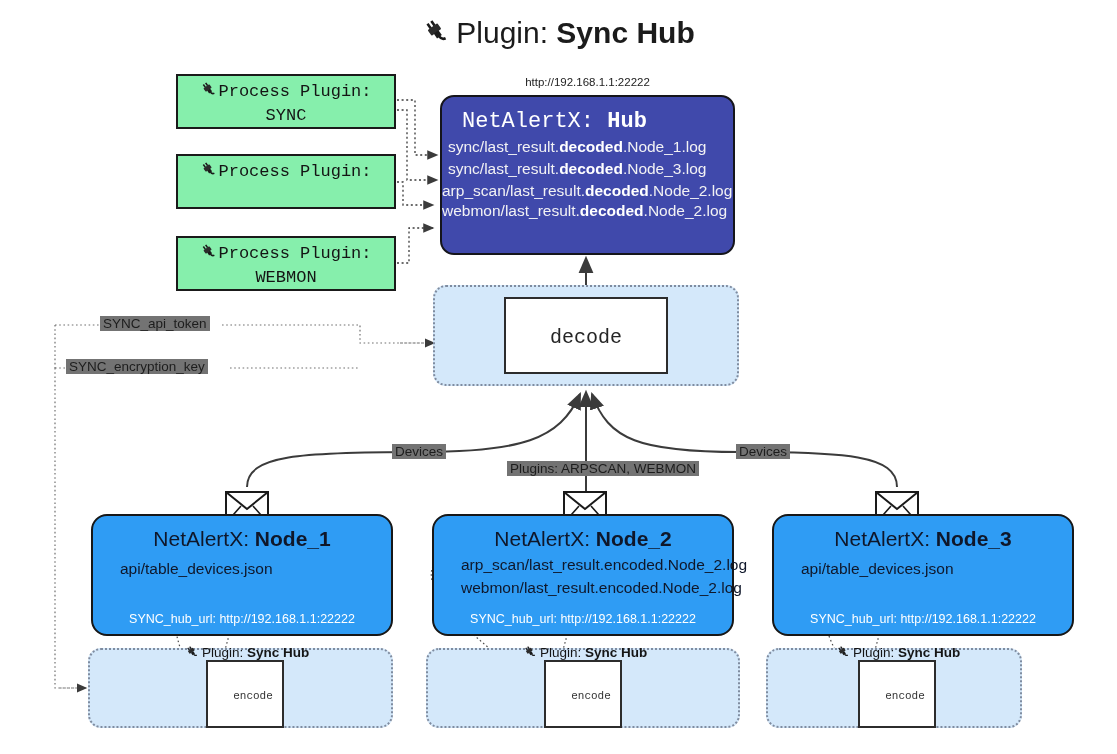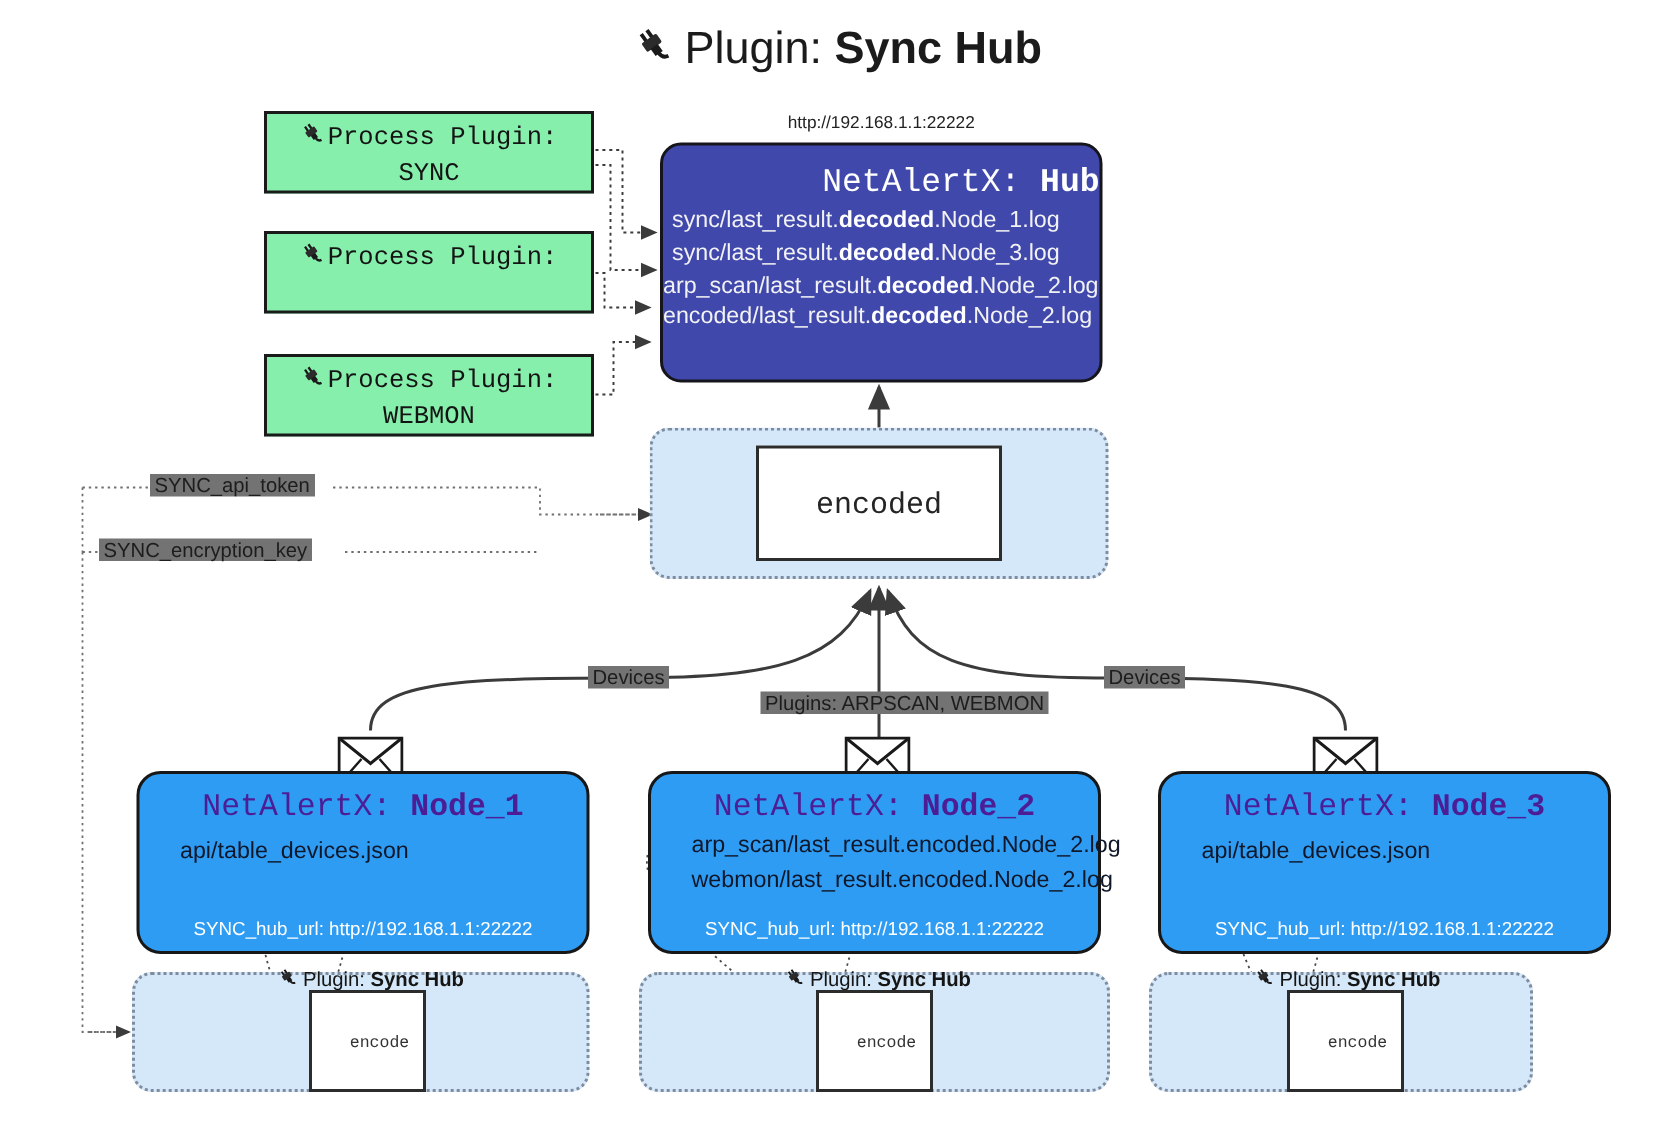--- a/index.html
+++ b/index.html
@@ -18,40 +18,40 @@
   
   .procbox{background:#86efac;border:2px solid #1a1a1a;width:220px;height:55px;
            font-family:"Liberation Mono","DejaVu Sans Mono",monospace;font-size:17px;
            line-height:22px;color:#141414;text-align:center;padding-top:5px;}
   .procbox .l1{white-space:nowrap;}
   .procbox .pi{display:inline-block;vertical-align:-2px;margin-right:1px;}
 
   
   .hub{left:440px;top:95px;width:295px;height:160px;background:#4049ab;
        border:2px solid #15151b;border-radius:14px;}
-  .hub .hdr{margin-top:12px;text-align:right;color:#ffffff;font-size:22px;
+  .hub .hdr{margin-top:12px;text-align:left;color:#ffffff;font-size:22px;
             font-family:"Liberation Mono","DejaVu Sans Mono",monospace;padding-left:20px;}
   .hub .hdr b{font-weight:bold;}
   .hub .line{color:#f2f2f4;font-size:15.5px;margin:4px 0 0 6px;white-space:nowrap;}
   .hub .line b{font-weight:bold;color:#ffffff;}
   .huburl{left:440px;top:76px;width:295px;text-align:center;font-size:11.5px;color:#222;}
 
   
   .bluebox{background:#d4e8fa;border:2px dotted #7f8ca0;border-radius:13px;}
 
   .decodewrap{left:433px;top:285px;width:306px;height:101px;}
   .decodebox{left:504px;top:297px;width:164px;height:77px;background:#ffffff;
              border:2px solid #2c2c2c;}
   .decodebox span{display:block;text-align:center;line-height:77px;font-size:20px;
                   font-family:"Liberation Mono","DejaVu Sans Mono",monospace;color:#252525;}
 
   
   .node{width:302px;height:122px;background:#2f9cf4;border:2px solid #171717;border-radius:16px;}
-  .node .nhdr{margin-top:11px;text-align:center;color:#4c1d95;font-size:21px;
-              font-family:Liberation Mono, monospace;}
+  .node .nhdr{margin-top:11px;text-align:center;color:#0f172a;font-size:21px;
+              font-family:Liberation Sans, sans-serif;}
   .node .nhdr b{font-weight:bold;}
   .node .nline{text-align:left;color:#0f172a;font-size:15.5px;margin-top:9px;white-space:nowrap;padding-left:27px;}
   .node .nline.tight{margin-top:5px;}
   .node .nurl{position:absolute;left:0;bottom:8px;width:100%;text-align:center;
               font-size:12.5px;color:#ffffff;}
 
   
   .strip{height:80px;}
   .pluglabel{font-size:13.5px;color:#151515;white-space:nowrap;}
   .pluglabel b{font-weight:bold;}
@@ -198,27 +198,27 @@
     <div class="line">
       <span>sync/last_result.</span><b>decoded</b><span>.Node_1.log</span>
     </div>
     <div class="line">
       <span>sync/last_result.</span><b>decoded</b><span>.Node_3.log</span>
     </div>
     <div class="line" style="margin-left:0px;">
       <span>arp_scan/last_result.</span><b>decoded</b><span>.Node_2.log</span>
     </div>
     <div class="line" style="margin-left:0px;margin-top:2px;">
-      <span>encoded/last_result.</span><b>decoded</b><span>.Node_2.log</span>
+      <span>webmon/last_result.</span><b>decoded</b><span>.Node_2.log</span>
     </div>
   </div>
 
   <div class="abs bluebox decodewrap"></div>
   <div class="abs decodebox">
-    <span>encoded</span>
+    <span>decode</span>
   </div>
 
   <div class="abs elabel" style="left:100px;top:316px;">SYNC_api_token</div>
   <div class="abs elabel" style="left:66px;top:359px;">SYNC_encryption_key</div>
 
   <div class="abs elabel" style="left:392px;top:444px;">Devices</div>
   <div class="abs elabel" style="left:736px;top:444px;">Devices</div>
   <div class="abs elabel" style="left:507px;top:461px;">Plugins: ARPSCAN, WEBMON</div>
 
   <div class="abs env" style="left:225px;top:491px;">

